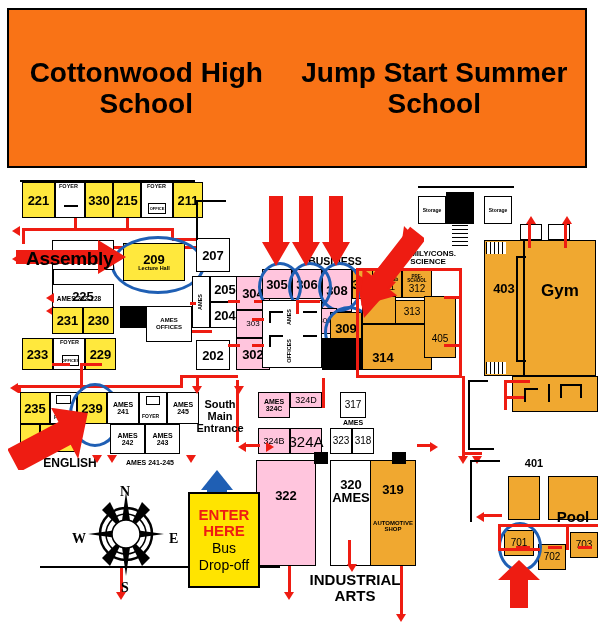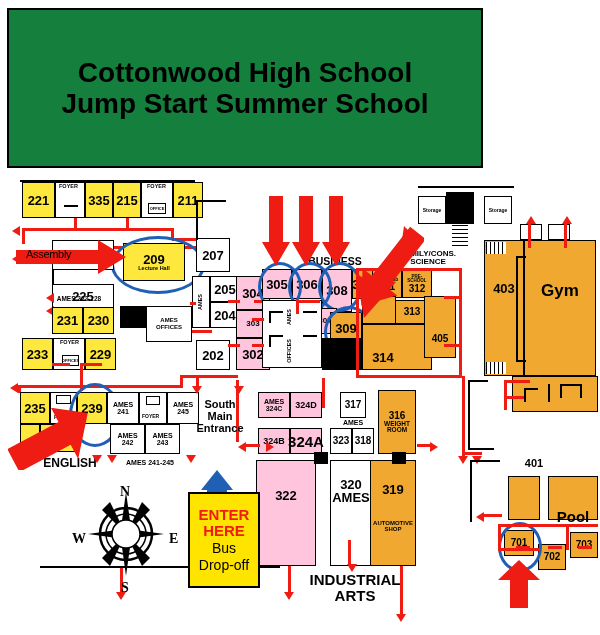--- a/index.html
+++ b/index.html
@@ -1,38 +1,38 @@
 <!DOCTYPE html>
 <html><head>
 <meta charset="utf-8">
 <style>
   html,body{margin:0;padding:0;background:#fff;}
   body{width:600px;height:635px;font-family:"Liberation Sans",sans-serif;position:relative;overflow:hidden;}
 
   #map{position:absolute;left:0;top:0;width:600px;height:635px;}
 
   
-  .title-box{position:absolute;left:7px;top:8px;width:476px;height:160px;border:2px solid #000;background:#15803d;
-             display:flex;flex-direction:column;align-items:center;justify-content:center;box-sizing:border-box;}
+  .title-box{position:absolute;left:7px;top:8px;width:580px;height:160px;border:2px solid #000;background:#f97316;
+             display:flex;flex-direction:row;align-items:center;justify-content:center;box-sizing:border-box;}
   .title-line{font-weight:bold;color:#000;line-height:1.12;text-align:center;}
   .tl1{font-size:28px;}
   .tl2{font-size:28px;}
   .tl3{font-size:26px;}
 
   
   .room{position:absolute;box-sizing:border-box;border:1.6px solid #000;
         display:flex;align-items:center;justify-content:center;
         font-weight:bold;color:#000;text-align:center;line-height:1;}
   .yel{background:#ffe83d;}
   .pnk{background:#ffc5dd;}
   .org{background:#f0a830;}
   .wht{background:#fff;}
 
   .rm-lbl{font-size:13px;font-weight:bold;}
-  .rm-sm{font-size:10px;font-weight:bold;}
+  .rm-sm{font-size:10px;font-weight:normal;}
   .rm-xs{font-size:7px;font-weight:bold;}
   .rm-tiny{font-size:5.5px;font-weight:bold;}
   .stack{flex-direction:column;gap:0px;}
 
   
   .vert{writing-mode:vertical-rl;transform:rotate(180deg);}
 
   
   .lbl{position:absolute;color:#000;font-weight:bold;text-align:center;line-height:1.05;}
 
@@ -49,21 +49,21 @@
   .arrow-left{position:absolute;width:0;height:0;border-top:5px solid transparent;border-bottom:5px solid transparent;border-right:8px solid #ee1c12;}
   .arrow-right{position:absolute;width:0;height:0;border-top:5px solid transparent;border-bottom:5px solid transparent;border-left:8px solid #ee1c12;}
 
   
   .fat{position:absolute;}
 
   
   .ell{position:absolute;border:3px solid #1f5fb4;border-radius:50%;background:transparent;}
 
   
-  .assembly-text{position:absolute;font-size:11px;font-weight:normal;color:#000;letter-spacing:-0.3px;}
+  .assembly-text{position:absolute;font-size:19px;font-weight:bold;color:#000;letter-spacing:-0.3px;}
 
   
   .sign{position:absolute;background:#ffe400;border:2.5px solid #000;box-sizing:border-box;
         display:flex;flex-direction:column;align-items:center;justify-content:center;}
   .sign .r{color:#ee1c12;font-weight:bold;font-size:15px;line-height:1.12;}
   .sign .b{color:#000;font-weight:normal;font-size:14px;line-height:1.18;}
 
   
   .compass{position:absolute;}
   .cl{position:absolute;font-size:14px;font-weight:bold;color:#000;font-family:"Liberation Serif",serif;}
@@ -88,21 +88,21 @@
   <div class="wall" style="left:20px;top:180px;width:175px;height:2px;"></div>
 
   <div class="room yel rm-lbl" style="left:22px;top:182px;width:33px;height:36px;">
       <span>221</span>
     </div>
   <div class="room wht" style="left:55px;top:182px;width:30px;height:36px;">
     <span class="rm-tiny" style="position:absolute;top:1px;left:3px;">FOYER</span>
     <span class="wall" style="left:8px;top:22px;width:14px;height:1.5px;"></span>
   </div>
   <div class="room yel rm-lbl" style="left:85px;top:182px;width:28px;height:36px;">
-      <span>335</span>
+      <span>330</span>
     </div>
   <div class="room yel rm-lbl" style="left:113px;top:182px;width:28px;height:36px;">
       <span>215</span>
     </div>
   <div class="room wht" style="left:141px;top:182px;width:32px;height:36px;">
     <span class="rm-tiny" style="position:absolute;top:1px;left:5px;">FOYER</span>
     <span class="room wht rm-tiny" style="left:6px;top:20px;width:18px;height:11px;border:1.4px solid #000;">
         <span style="font-size:4px;">OFFICE</span>
       </span>
   </div>
@@ -410,21 +410,21 @@
   <div class="wall" style="left:470px;top:460px;width:30px;height:1.8px;"></div>
 
   <svg class="fat" style="left:498px;top:560px;" width="42" height="48" viewBox="0 0 42 48">
     <polygon points="21,0 42,20 30,20 30,48 12,48 12,20 0,20" fill="#ee1c12"></polygon>
   </svg>
 
   <div class="room pnk rm-xs" style="left:258px;top:392px;width:32px;height:26px;">
       <span style="white-space:pre-line;">AMES
 324C</span>
     </div>
-  <div class="room pnk rm-sm" style="left:290px;top:392px;width:32px;height:26px;justify-content:center;">
+  <div class="room pnk rm-sm" style="left:290px;top:392px;width:32px;height:16px;justify-content:center;">
       <span style="font-size:9px;">324D</span>
     </div>
   <div class="room pnk rm-sm" style="left:258px;top:428px;width:32px;height:26px;">
       <span style="font-size:9px;">324B</span>
     </div>
   <div class="room pnk rm-sm" style="left:290px;top:428px;width:32px;height:26px;">
       <span style="font-size:15px;">324A</span>
     </div>
   <div class="room pnk rm-lbl" style="left:256px;top:460px;width:60px;height:106px;">
       <span style="position:relative;top:-18px;">322</span>
@@ -439,25 +439,20 @@
       <span>317</span>
     </div>
   <div class="room wht rm-sm" style="left:330px;top:428px;width:22px;height:26px;">
       <span>323</span>
     </div>
   <div class="room wht rm-sm" style="left:352px;top:428px;width:22px;height:26px;">
       <span>318</span>
     </div>
   <div class="lbl" style="left:330px;top:419px;width:46px;font-size:7px;">AMES</div>
 
-  <div class="room org stack" style="left:378px;top:390px;width:38px;height:64px;">
-    <span class="rm-sm">316</span>
-    <span class="rm-xs" style="white-space:pre-line;font-size:6.5px;">WEIGHT
-ROOM</span>
-  </div>
   <div class="room org stack" style="left:370px;top:460px;width:46px;height:106px;">
     <span class="rm-lbl" style="position:relative;top:-18px;">319</span>
     <span class="rm-tiny" style="white-space:pre-line;font-size:6px;position:relative;top:6px;">AUTOMOTIVE
 SHOP</span>
   </div>
   <div class="blk" style="left:392px;top:452px;width:14px;height:12px;"></div>
 
   <div class="rl" style="left:246px;top:444px;width:14px;height:3px;"></div>
   <div class="arrow-left" style="left:238px;top:442px;"></div>
   <div class="arrow-right" style="left:266px;top:442px;"></div>

